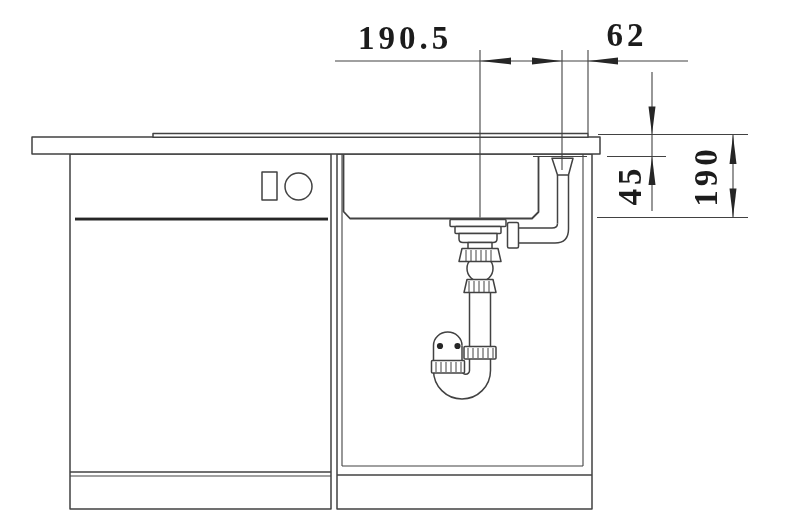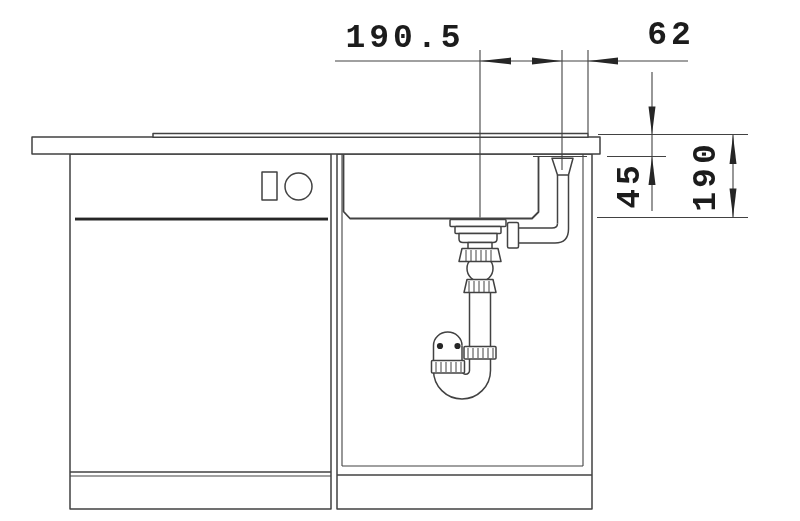--- a/index.html
+++ b/index.html
@@ -1,17 +1,17 @@
 <!DOCTYPE html>
 <html style="--line: #424242; --dark: #262626; --text: #1c1c1c; --background: #ffffff;"><head>
 <meta charset="utf-8">
 <style>
   html,body{margin:0;padding:0;background:var(--background,#fff);}
   .stage{position:relative;width:800px;height:521px;background:var(--background,#fff);
-         font-family:Liberation Mono, monospace;overflow:hidden;}
+         font-family:Liberation Serif, serif;overflow:hidden;}
   svg{position:absolute;left:0;top:0;}
   .ln{stroke:var(--line,#424242);stroke-width:1.5;fill:none;stroke-linejoin:round;}
   .lnf{stroke:var(--line,#424242);stroke-width:1.5;fill:#fff;stroke-linejoin:round;}
   .thin{stroke-width:1.1;}
   .rib{stroke:var(--line,#424242);stroke-width:1;fill:none;}
   .fill-dark{fill:var(--dark,#262626);stroke:none;}
   .dim-label{position:absolute;font-weight:bold;font-size:33px;line-height:1;
              letter-spacing:4px;color:var(--text,#1c1c1c);white-space:nowrap;
              transform:translate(-50%,-50%);}
   .dim-label.vert{transform:translate(-50%,-50%) rotate(-90deg);}
@@ -100,16 +100,16 @@
       <line class="ln thin" x1="652" y1="72" x2="652" y2="211"></line>
       <line class="ln thin" x1="733" y1="134.5" x2="733" y2="217.5"></line>
       <polygon class="fill-dark" points="652,134.5 648.5,106.5 655.5,106.5"></polygon>
       <polygon class="fill-dark" points="652,156.5 648.5,185 655.5,185"></polygon>
       <polygon class="fill-dark" points="733,135 729.5,164 736.5,164"></polygon>
       <polygon class="fill-dark" points="733,217.5 729.5,188.5 736.5,188.5"></polygon>
     </g>
   </svg>
 
   <div class="dim-label" style="left:405px;top:38px">190.5</div>
-  <div class="dim-label" style="left:671px;top:35px">62</div>
+  <div class="dim-label" style="left:627px;top:35px">62</div>
   <div class="dim-label vert" style="left:630px;top:185px">45</div>
   <div class="dim-label vert" style="left:706px;top:176px">190</div>
 </div>
 
 </body></html>

